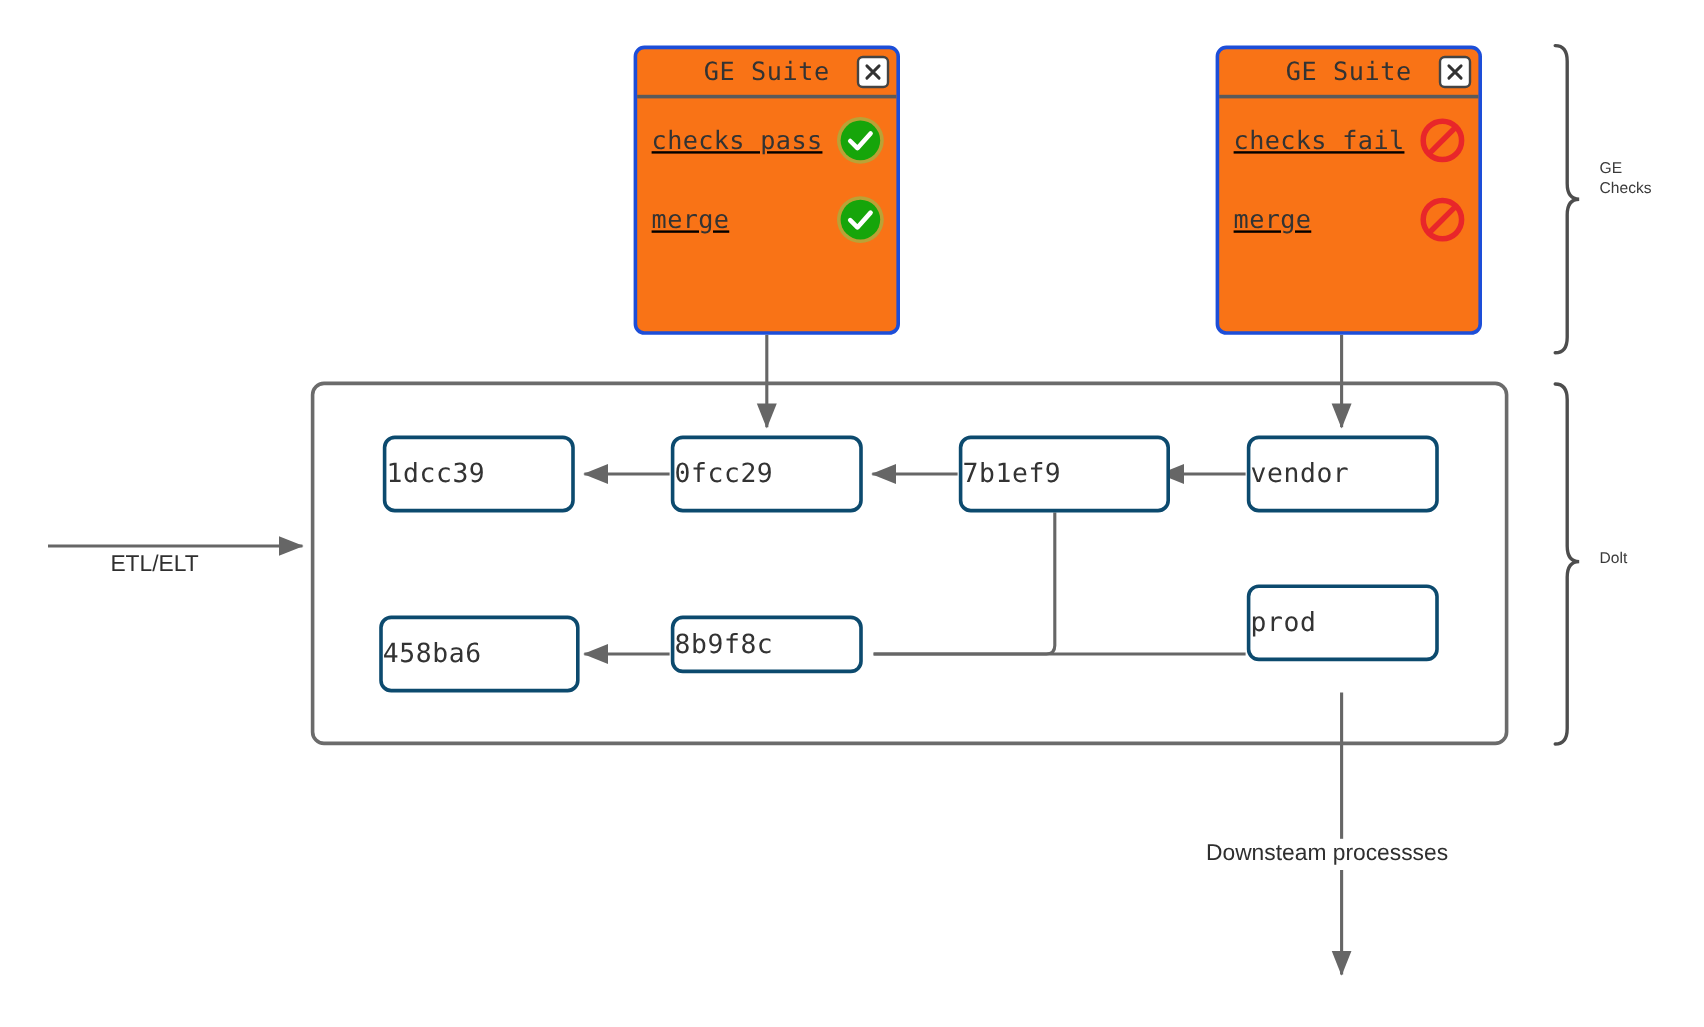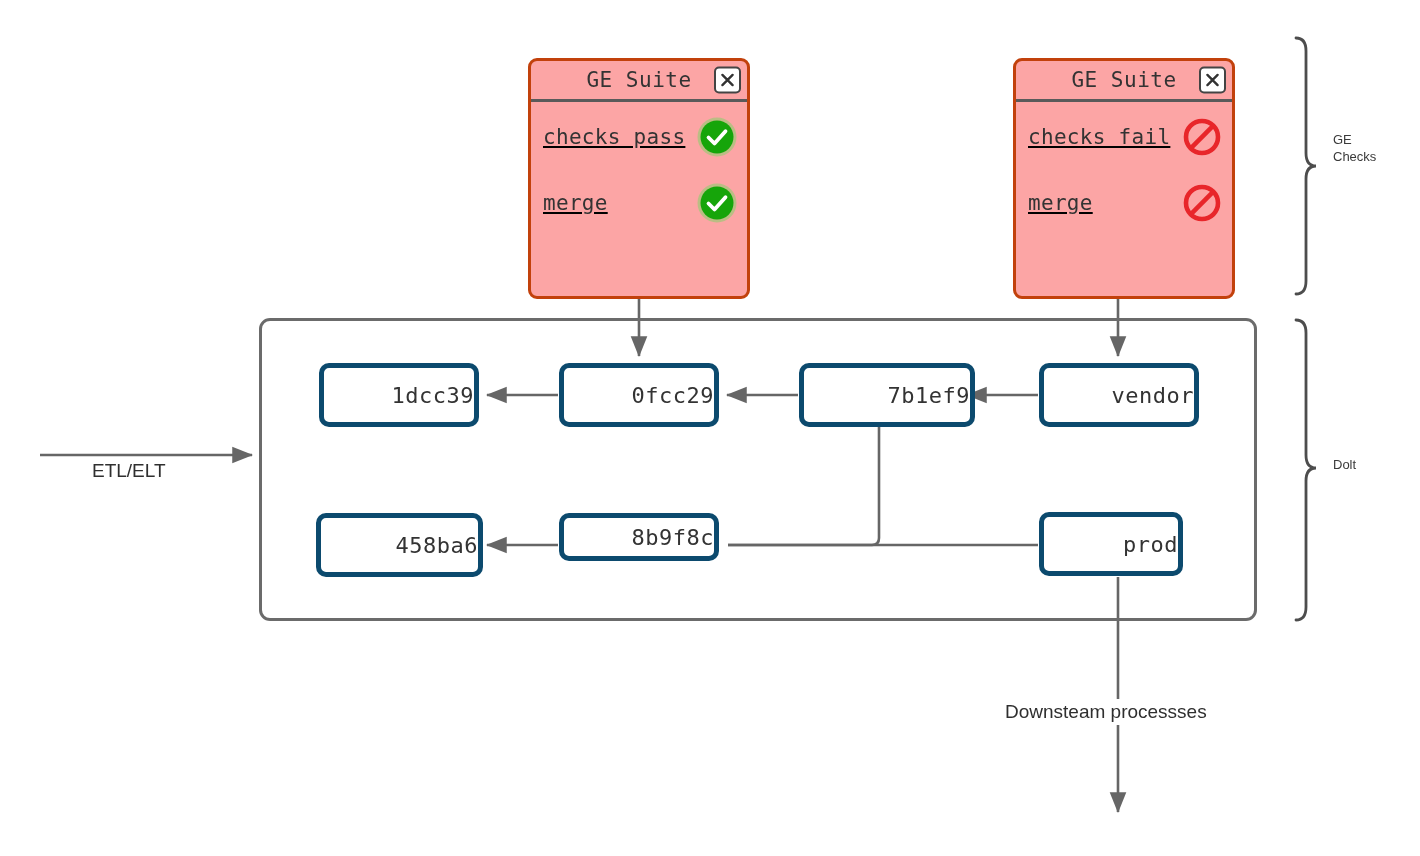--- a/index.html
+++ b/index.html
@@ -21,25 +21,24 @@
     top: 0;
     width: 1420px;
     height: 856px;
     pointer-events: none;
   }
   svg.layer * { pointer-events: auto; }
 
   
   .ge-panel {
     position: absolute;
-    background: #fca5a5;
-    border: 3px solid #c2410c;
+    background: #f97316;
+    border: 3px solid #1d4ed8;
     border-radius: 9px;
     box-sizing: border-box;
-    margin-top: 20px;
   }
   .ge-titlebar {
     position: relative;
     height: 41px;
     border-bottom: 3px solid #5a5a5a;
     display: flex;
     align-items: center;
     justify-content: center;
     box-sizing: border-box;
   }
@@ -101,28 +100,27 @@
     position: absolute;
     border: 3px solid #6b6b6b;
     border-radius: 11px;
     box-sizing: border-box;
     background: transparent;
   }
 
   
   .node {
     position: absolute;
-    border: 5px solid #0c4a6e;
+    border: 3px solid #0c4a6e;
     border-radius: 10px;
     box-sizing: border-box;
     background: #ffffff;
     display: flex;
     align-items: center;
-    justify-content: flex-end;
-    padding-left: 19px;
+    justify-content: flex-start;
   }
   .node-label {
     font-family: "DejaVu Sans Mono", "Liberation Mono", monospace;
     font-size: 22px;
     color: #333333;
     letter-spacing: 0.5px;
     white-space: nowrap;
   }
 
   
@@ -198,21 +196,21 @@
   </div>
 
   <div class="node" style="left:316px; top:513px; width:167px; height:64px;">
     <span class="node-label">458ba6</span>
   </div>
 
   <div class="node" style="left:559px; top:513px; width:160px; height:48px;">
     <span class="node-label">8b9f8c</span>
   </div>
 
-  <div class="node" style="left:1039px; top:512px; width:144px; height:64px;">
+  <div class="node" style="left:1039px; top:487px; width:160px; height:64px;">
     <span class="node-label">prod</span>
   </div>
 
   <div class="ge-panel" style="left:528px; top:38px; width:222px; height:241px;">
     <div class="ge-titlebar">
       <span class="ge-title">GE Suite</span>
       <div class="ge-close">
         <svg width="15" height="15" viewBox="0 0 15 15" aria-hidden="true">
           <path d="M2.4,2.4 L12.6,12.6 M12.6,2.4 L2.4,12.6" stroke="#333333" stroke-width="2.4" stroke-linecap="round"></path>
         </svg>

